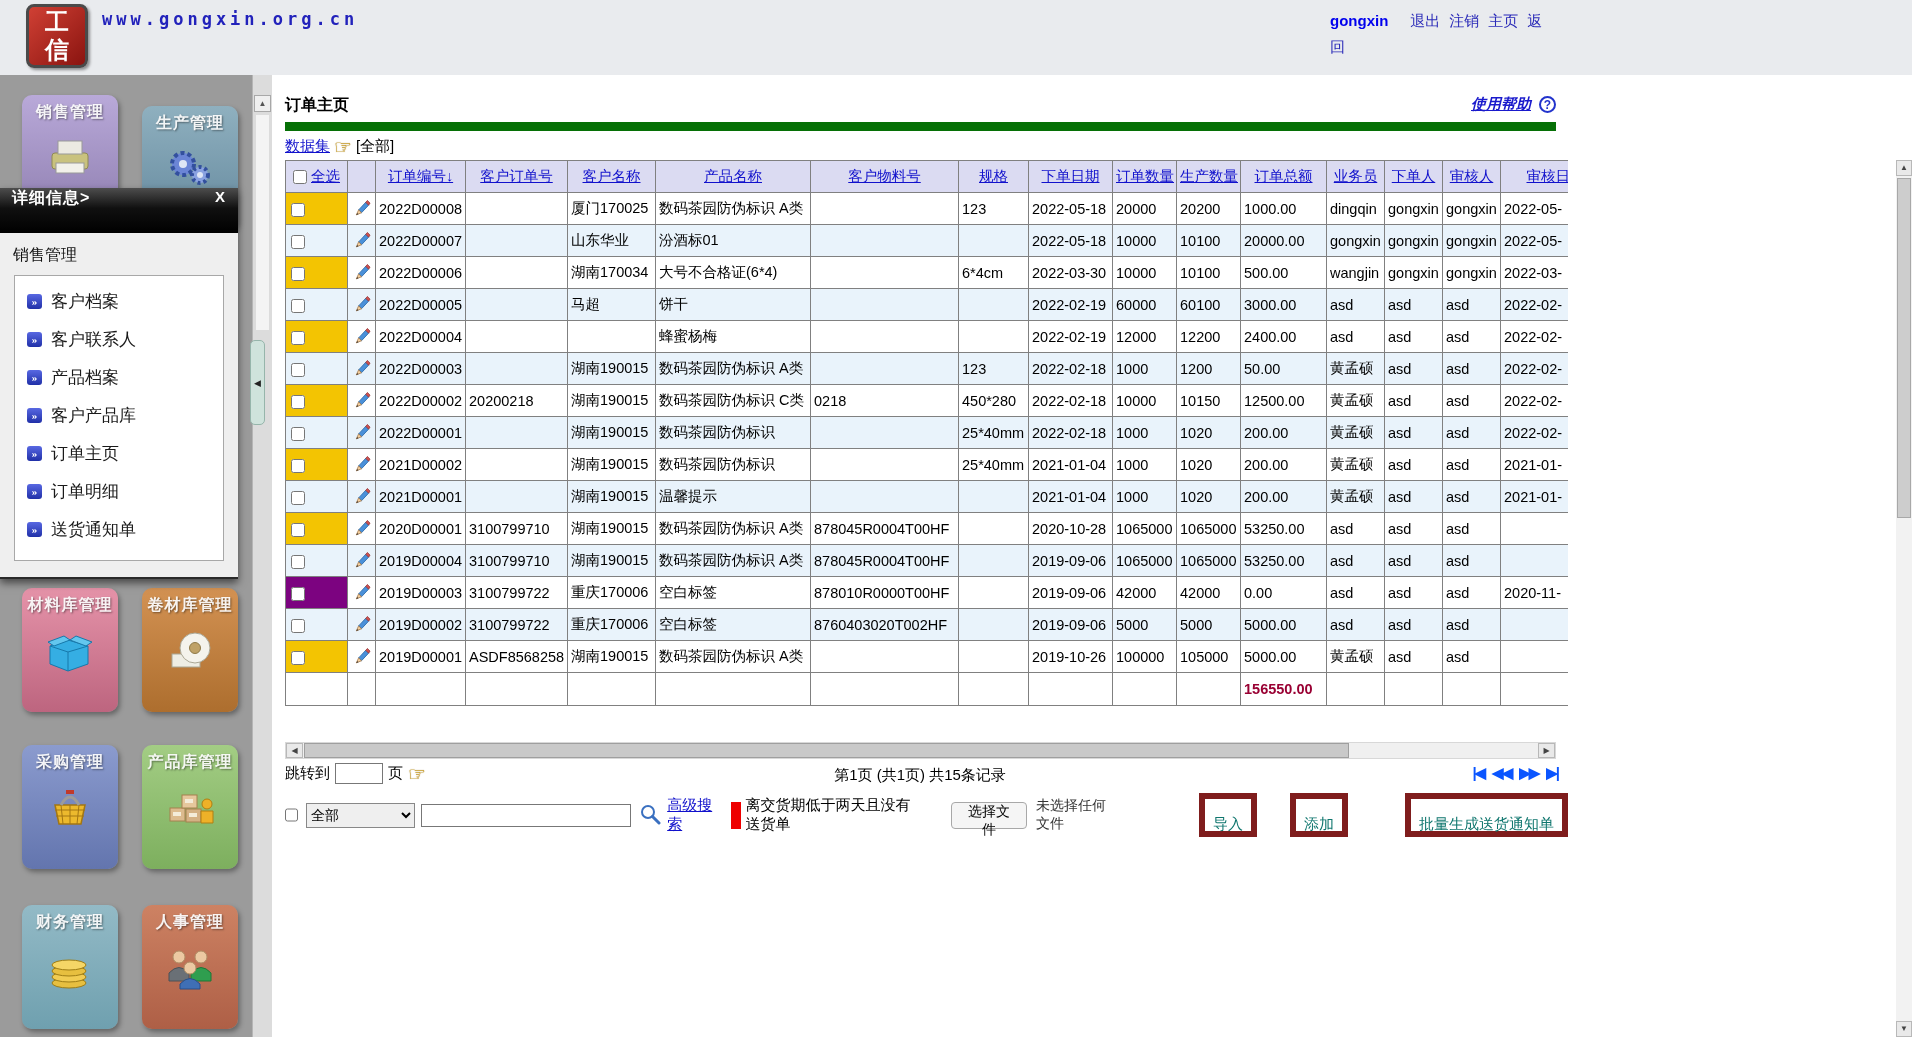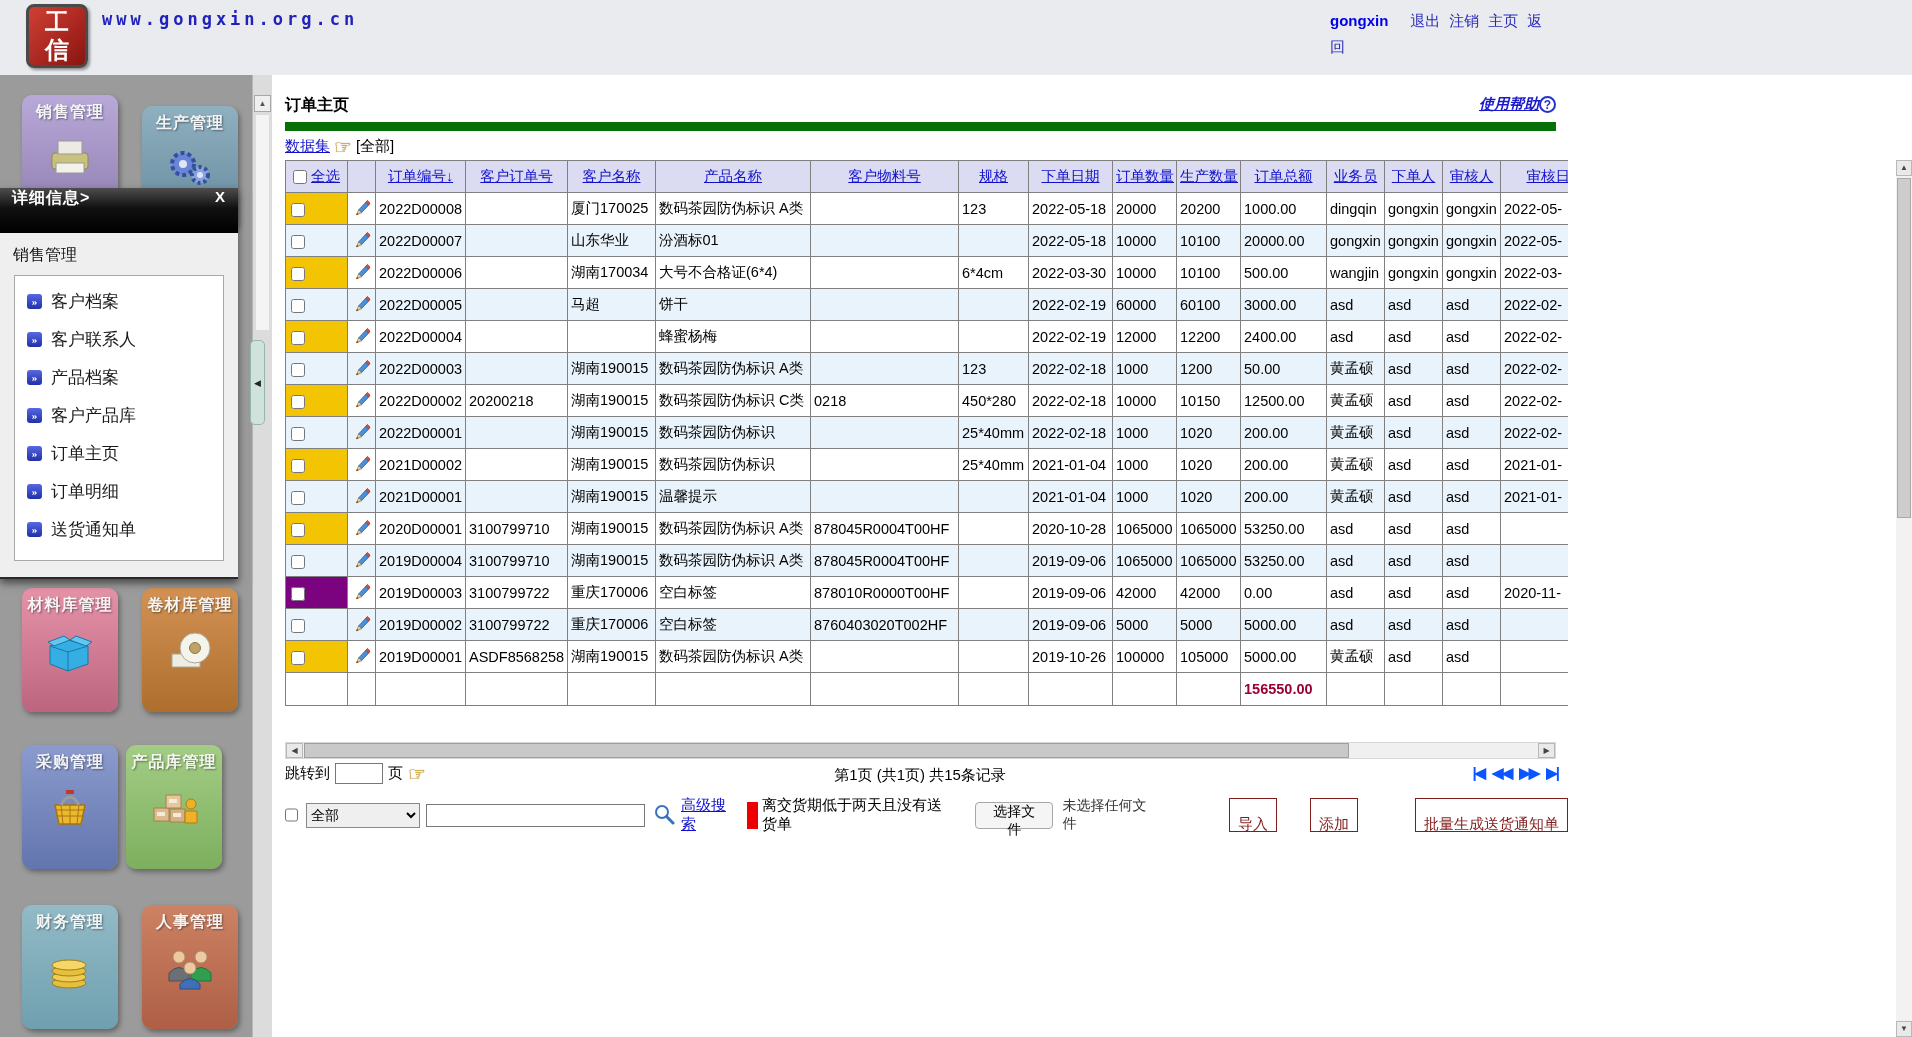--- a/index.html
+++ b/index.html
@@ -49,21 +49,21 @@
   .strip-up { position:absolute; left:1px; top:20px; width:17px; height:17px; background:#efefef;
     border:1px solid #a8a8a8; color:#555; font-size:8px; text-align:center; line-height:15px; cursor:pointer; }
   .strip-track { position:absolute; left:3px; top:40px; width:13px; height:215px; background:#f4f4f4; }
   .strip-handle { position:absolute; left:-3px; top:265px; width:15px; height:85px; background:#cfe3dc;
     border:1px solid #96b5ab; border-radius:5px; color:#222; font-size:9px;
     display:flex; align-items:center; justify-content:center; cursor:pointer; }
 
   
   .main { position:absolute; left:272px; top:75px; width:1296px; height:962px; background:#fff; overflow:hidden; }
   .page-title { position:absolute; left:13px; top:20px; font-size:16px; font-weight:bold; color:#000; }
-  .help { position:absolute; right:12px; top:20px; display:flex; align-items:center; gap:0; cursor:pointer; }
+  .help { position:absolute; right:12px; top:20px; display:flex; align-items:center; gap:8px; cursor:pointer; }
   .help-txt { color:#1a1acc; font-weight:bold; font-style:italic; text-decoration:underline; font-size:15px; }
   .qicon { width:17px; height:17px; border:2px solid #2233cc; border-radius:50%; color:#2233cc;
     font-size:12px; font-weight:bold; text-align:center; line-height:14px; }
   .greenbar { position:absolute; left:13px; top:47px; width:1271px; height:9px; background:#067006; }
   .dataset { position:absolute; left:13px; top:62px; font-size:15px; display:flex; align-items:center; gap:4px; }
   .bluelink { color:#1111cc; text-decoration:underline; cursor:pointer; }
   .hand { color:#d4a017; font-size:20px; line-height:18px; text-shadow:0 0 1px #7a5a00; cursor:pointer; }
 
   
   .tblwrap { position:absolute; left:13px; top:85px; width:1283px; height:546px; overflow:hidden; }
@@ -100,21 +100,21 @@
   .foot { position:absolute; left:13px; top:724px; width:1283px; height:32px; display:flex; align-items:center; font-size:15px; }
   .foot select { width:132px; height:25px; border:1px solid #888; font-size:14px; margin-left:8px; }
   .search-input { width:252px; height:23px; border:1px solid #777; margin-left:6px; padding:0 4px; font-size:14px; }
   .mag { margin-left:8px; cursor:pointer; }
   .adv { margin-left:6px; font-size:15px; }
   .redblock { width:13px; height:27px; background:#ee0000; margin-left:14px; }
   .warntxt { margin-left:4px; color:#000; }
   .filebtn { margin-left:32px; height:27px; padding:0 14px; background:#f5f5f5; border:1px solid #a8a8a8;
     border-radius:4px; font-size:14px; cursor:pointer; }
   .nofile { margin-left:9px; color:#333; font-size:14px; }
-  .bluebtn { height:27px; padding:16px 8px; background:#fff; border:1px solid #7f1d1d; color:#7f1d1d;
+  .bluebtn { height:27px; padding:16px 8px; background:#fff; border:6px solid #7f1d1d; color:#0f766e;
     font-size:15px; cursor:pointer; white-space:nowrap; }
   .b-import { margin-left:82px; }
   .b-add { margin-left:33px; }
   .b-batch { margin-left:57px; }
 </style>
 </head>
 <body>
 
 <div class="topbar">
   <div class="logo">
@@ -169,21 +169,21 @@
     </div>
     <div class="tile" style="left: 22px; top: 670px; background: linear-gradient(rgb(139, 155, 206), rgb(99, 117, 174));">
       <span class="lbl">采购管理</span>
       <svg width="56" height="52" viewBox="0 0 56 52">
         <path d="M13 24 L43 24 L39 43 L17 43 Z" fill="#ecb92d" stroke="#a37613" stroke-width="1.5"></path>
         <path d="M19 24 L21 43 M28 24 L28 43 M37 24 L35 43 M13 29 L43 29 M14 35 L42 35" stroke="#a37613"></path>
         <path d="M19 24 Q28 8 37 24" fill="none" stroke="#9c9c9c" stroke-width="3"></path>
         <path d="M24 11 L32 11" stroke="#c03a2b" stroke-width="4"></path>
       </svg>
     </div>
-    <div class="tile" style="left: 126px; top: 670px; background: linear-gradient(rgb(163, 205, 132), rgb(125, 175, 94));">
+    <div class="tile" style="left: 142px; top: 670px; background: linear-gradient(rgb(163, 205, 132), rgb(125, 175, 94));">
       <span class="lbl">产品库管理</span>
       <svg width="56" height="52" viewBox="0 0 56 52">
         <rect x="8" y="27" width="15" height="13" fill="#dcbb8e" stroke="#a5804e"></rect>
         <rect x="20" y="14" width="15" height="13" fill="#e6c79c" stroke="#a5804e"></rect>
         <rect x="24" y="28" width="15" height="13" fill="#d4b184" stroke="#a5804e"></rect>
         <rect x="11" y="31" width="8" height="4" fill="#f4ecd9"></rect>
         <rect x="23" y="18" width="8" height="4" fill="#f4ecd9"></rect>
         <rect x="27" y="32" width="8" height="4" fill="#f4ecd9"></rect>
         <circle cx="45" cy="23" r="5" fill="#eeb128" stroke="#b07e12"></circle>
         <path d="M39 30 h12 v12 h-12 z" fill="#eeb128" stroke="#b07e12"></path>

